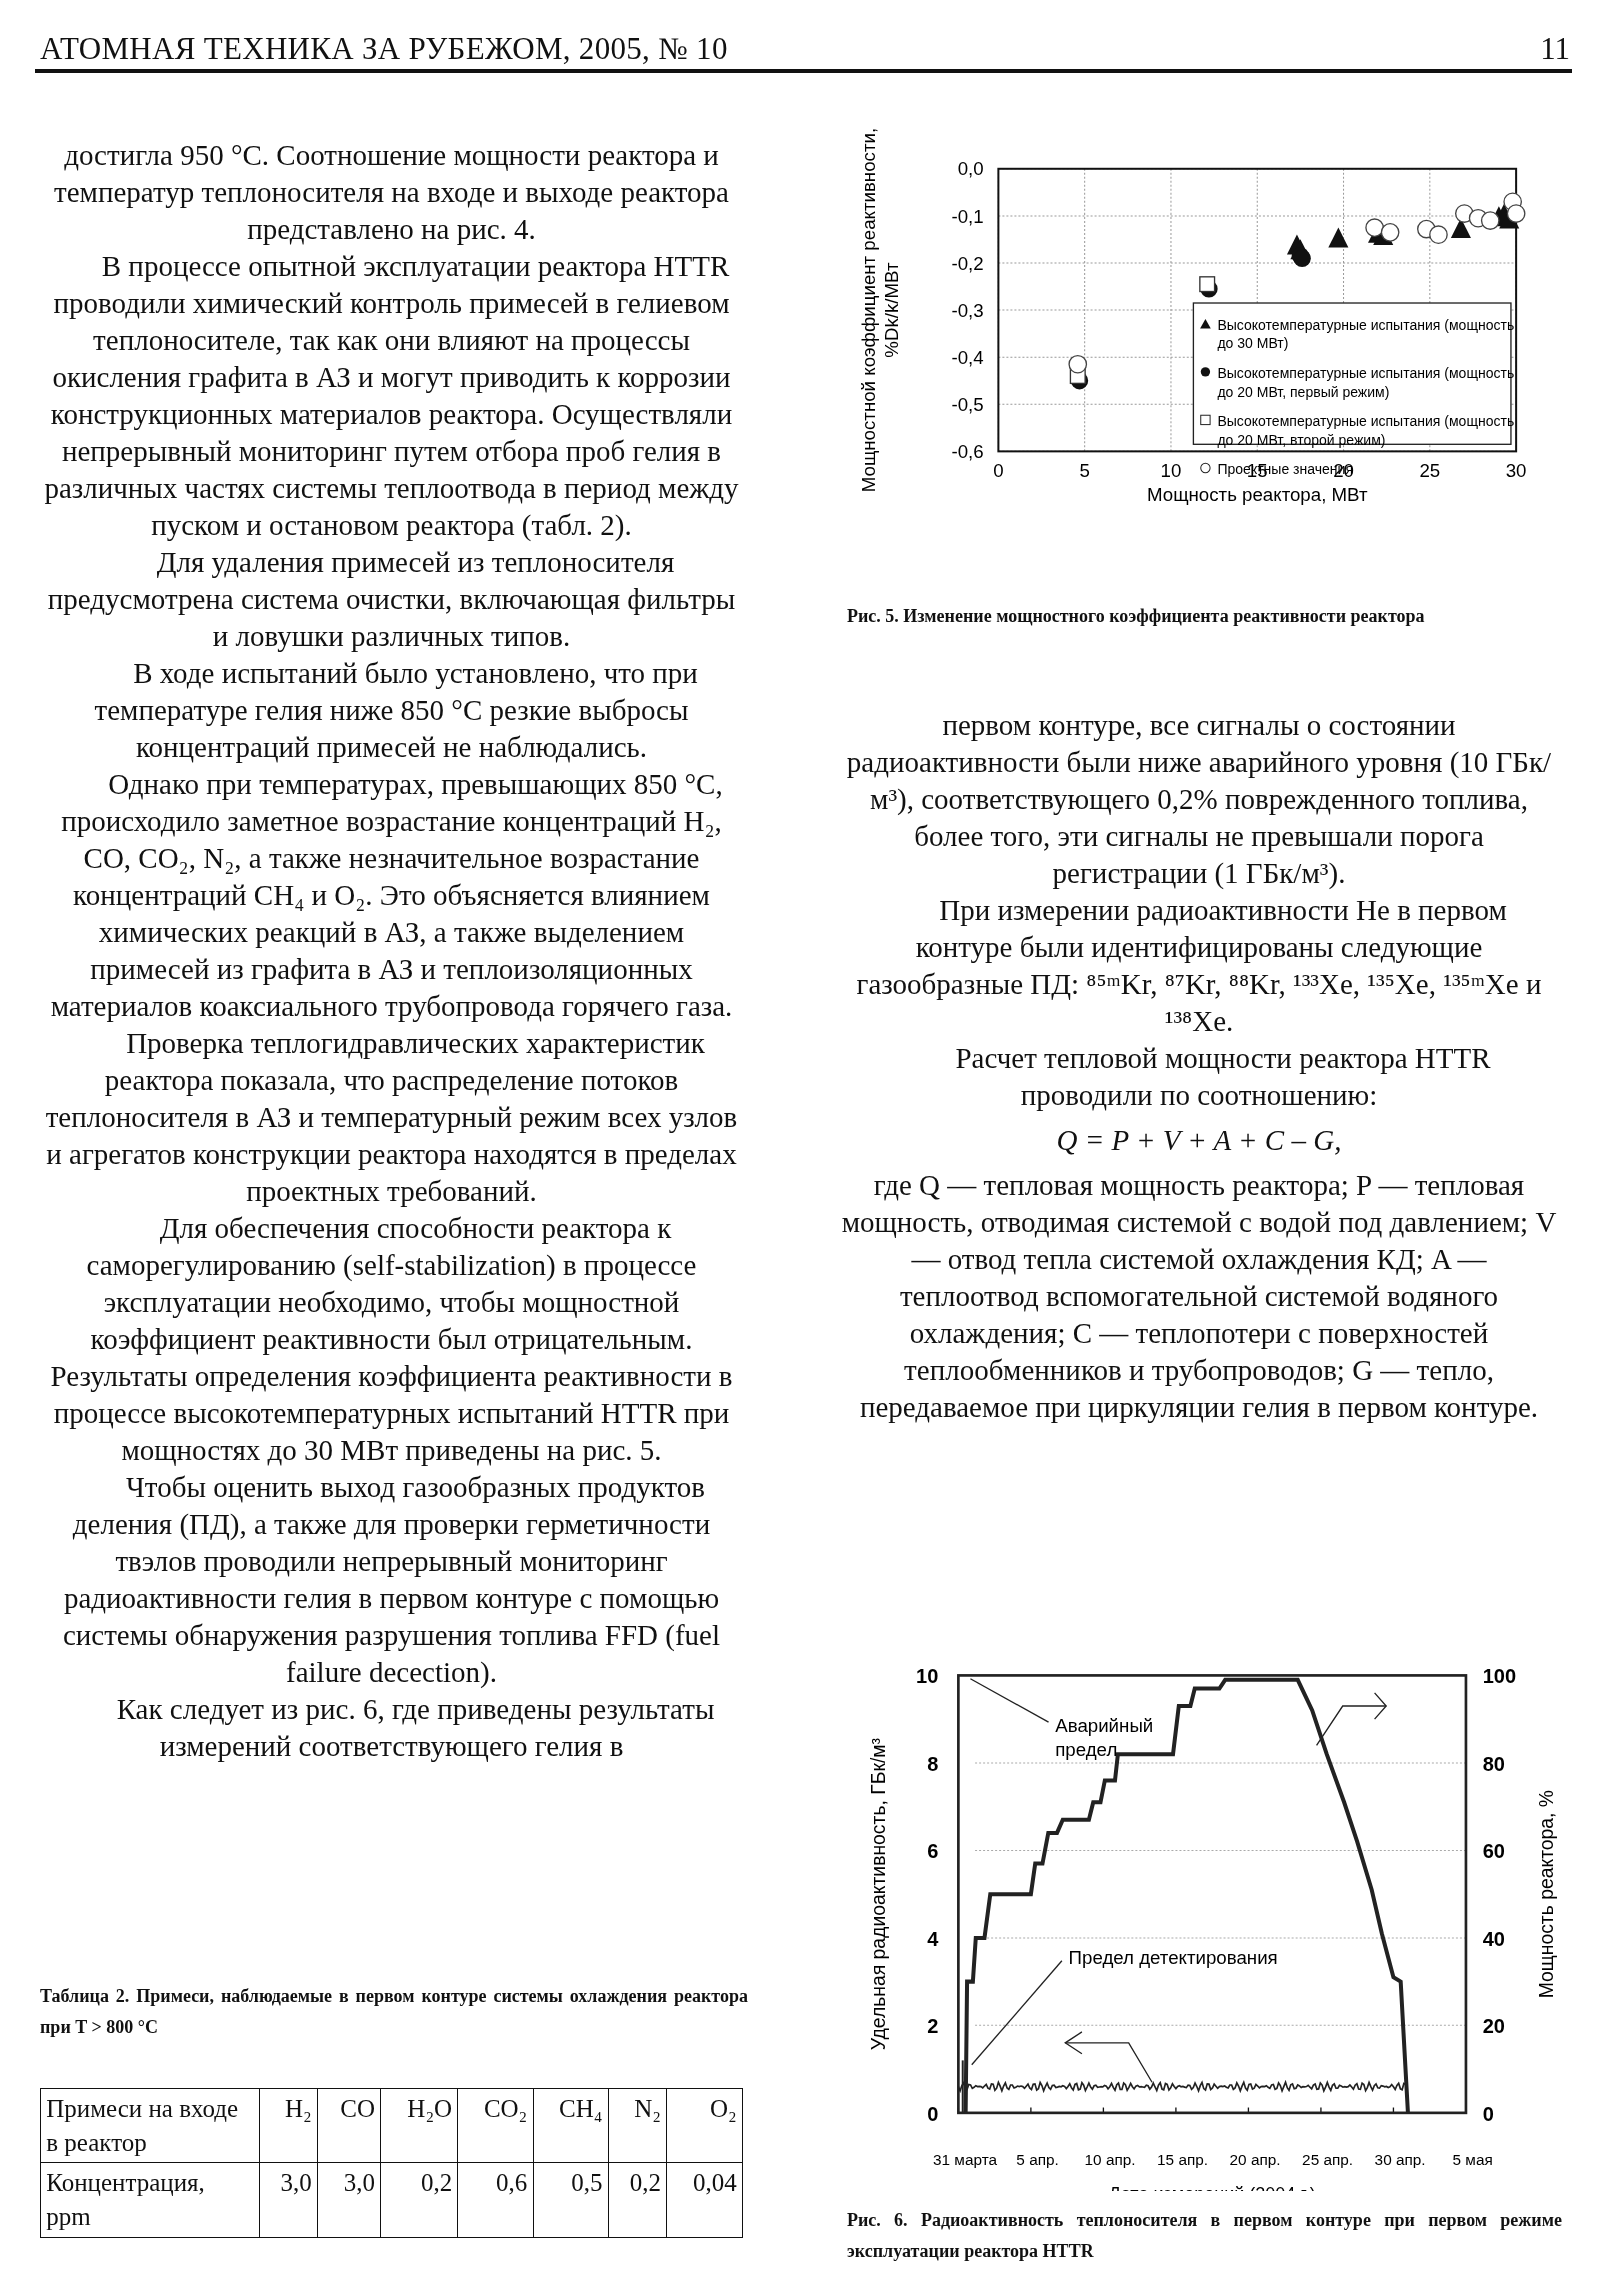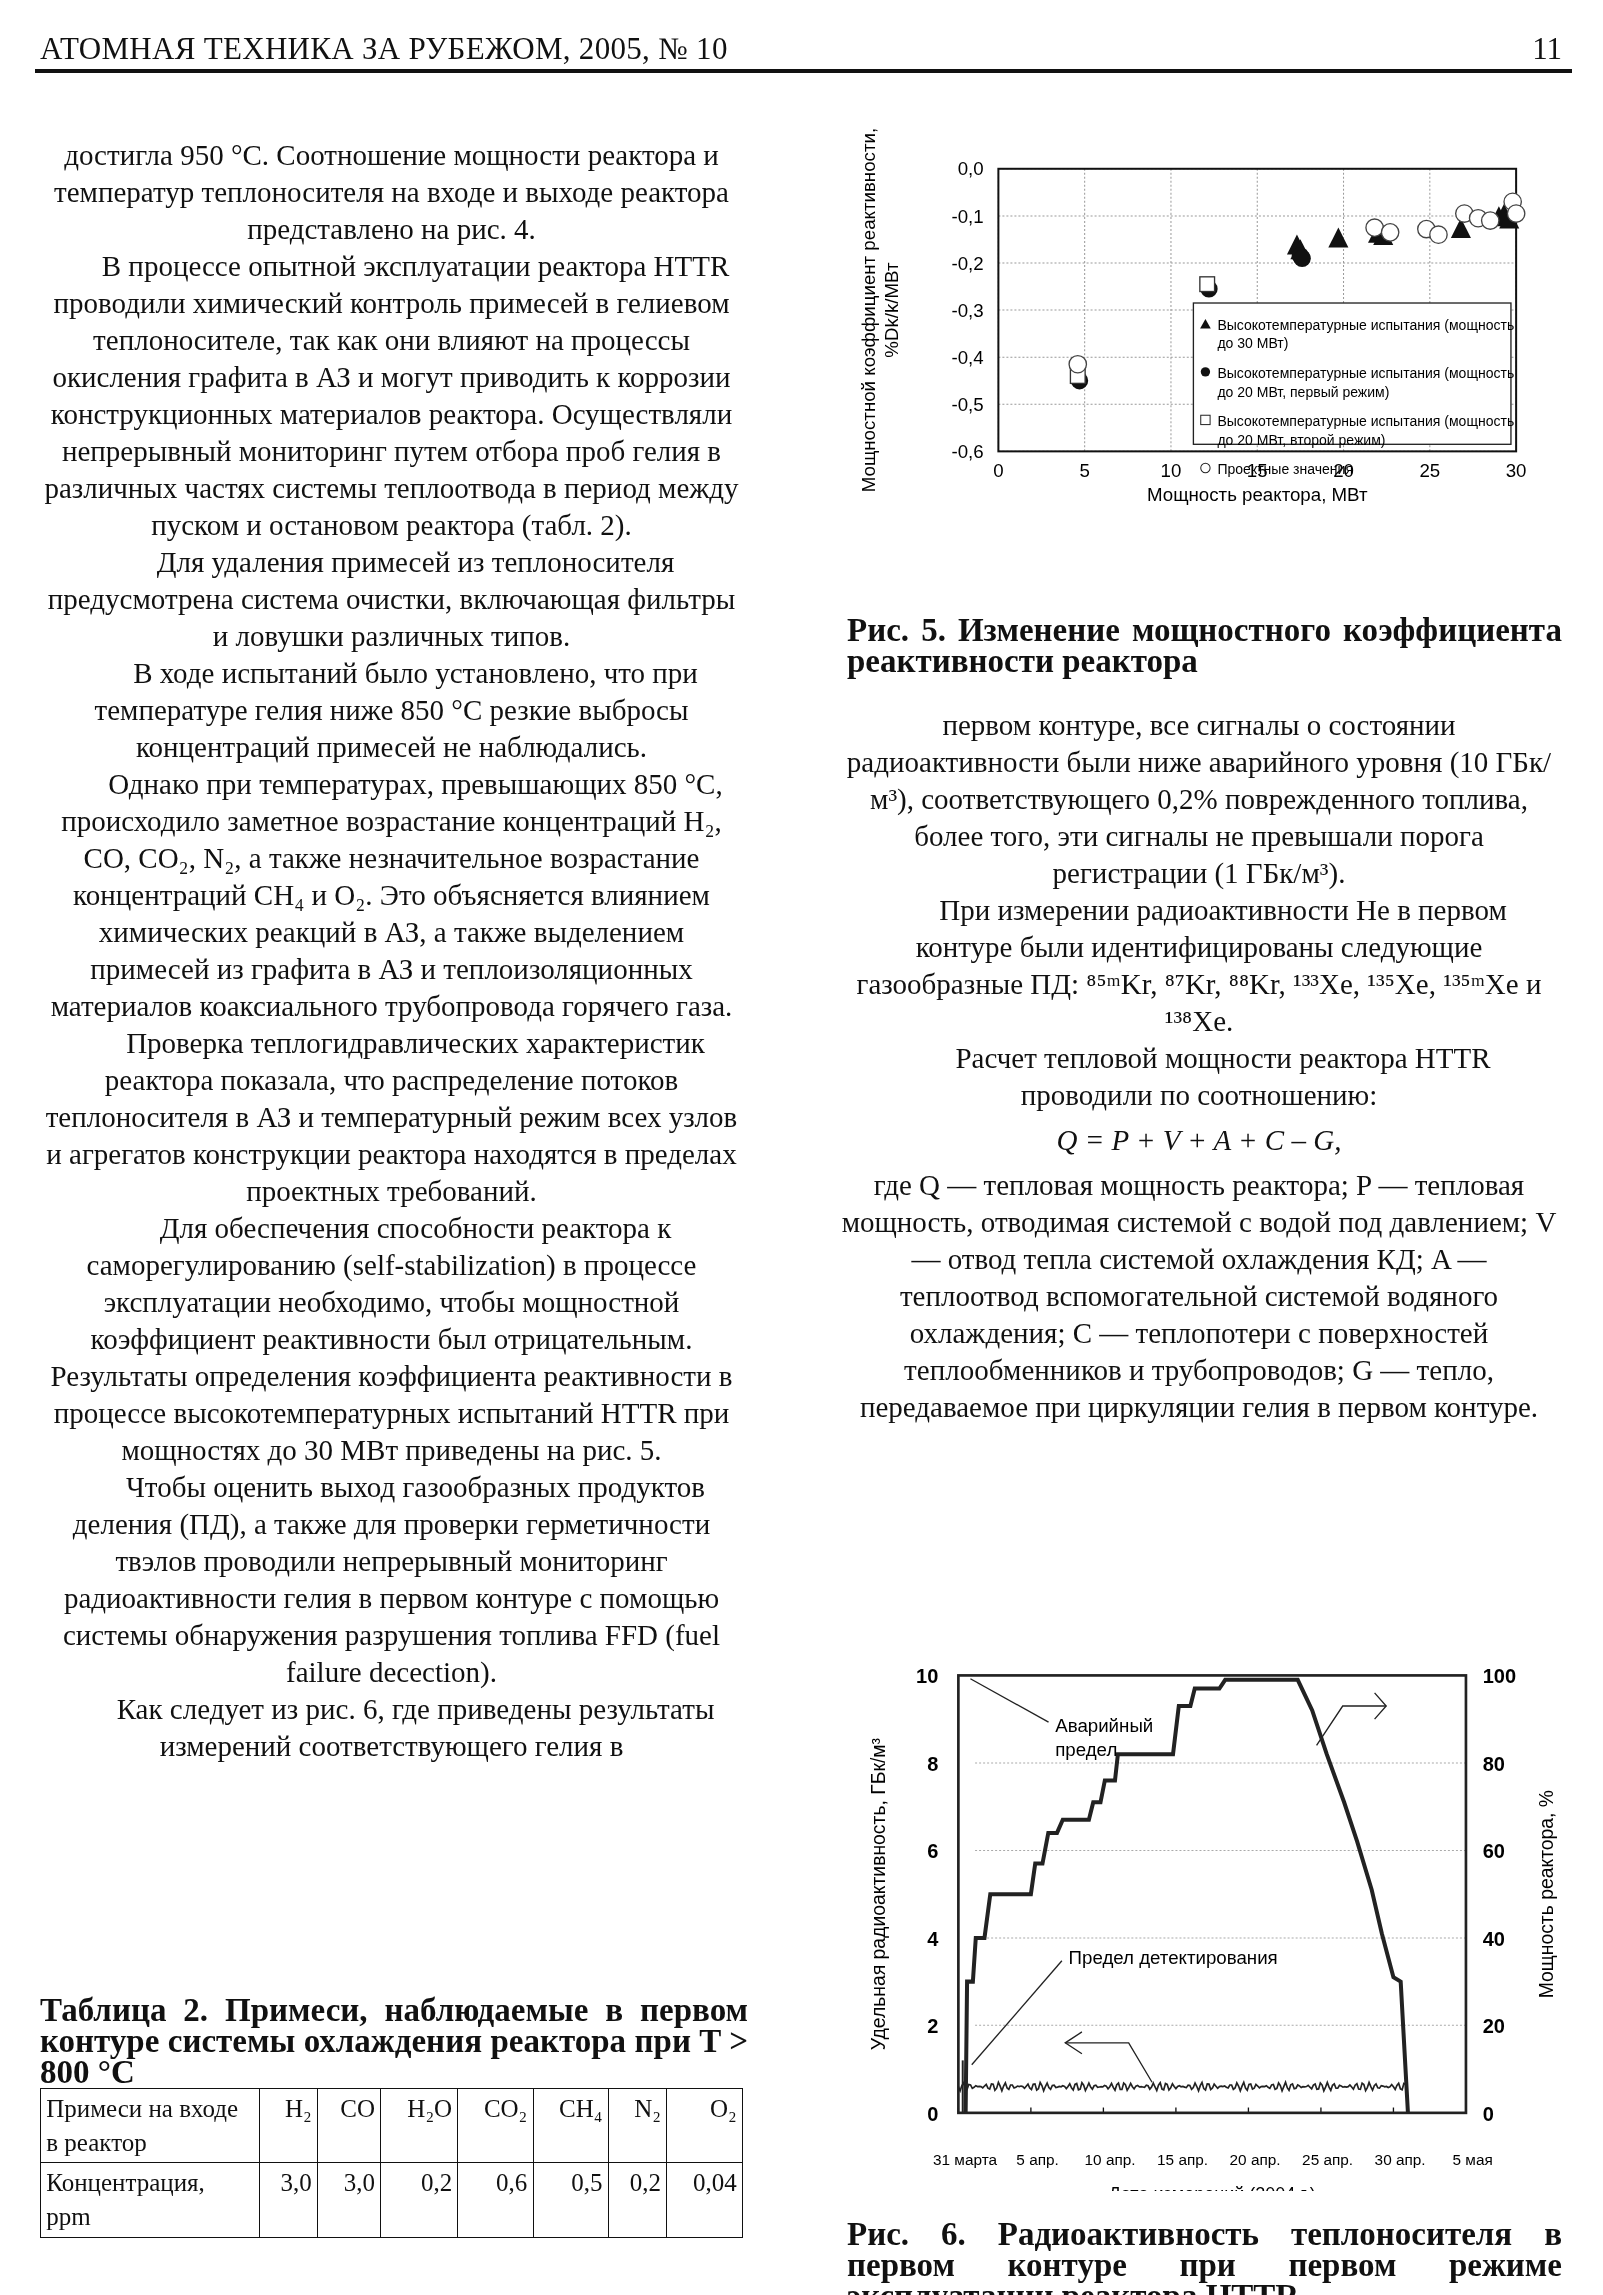--- a/index.html
+++ b/index.html
@@ -1,27 +1,27 @@
 <!DOCTYPE html>
 <html style="font-size:10.7px"><head>
 <meta charset="utf-8">
 <style>
   html,body{margin:0;padding:0;background:#fff;}
   body{width:1603px;height:2295px;position:relative;overflow:hidden;font-family:"Liberation Serif","DejaVu Serif",serif;color:#111;}
   .hdr{position:absolute;left:40px;top:27px;width:1530px;height:41px;font-size:31px;}
   .hdr .t{position:absolute;left:0;top:4px;letter-spacing:0.3px;}
-  .hdr .p{position:absolute;right:8px;top:4px;margin-left:32px;}
+  .hdr .p{position:absolute;right:0;top:4px;margin-left:32px;}
   .rule{position:absolute;left:35px;top:69px;width:1537px;height:4px;background:#111;}
   .col{position:absolute;font-size:29px;line-height:37px;text-align:justify;}
   .col p{margin:0;text-indent:0;text-align:center;}
   .col p.ind{text-indent:48px;}
   #left{left:40px;top:137px;width:703px;}
   #right{left:841px;top:707px;width:716px;}
   .formula{text-align:center;font-style:italic;}
-  .cap{font-weight:bold;font-size:33px;line-height:31px;text-align:justify;margin-top:14px;}
+  .cap{font-weight:bold;font-size:18px;line-height:31px;text-align:justify;}
   #cap5{position:absolute;left:847px;top:601px;width:715px;}
   #cap6{position:absolute;left:847px;top:2205px;width:715px;}
   #tabcap{position:absolute;left:40px;top:1981px;width:708px;}
   table.t2{position:absolute;left:40px;top:2088px;width:703px;border-collapse:collapse;font-size:25px;line-height:34px;}
   table.t2 td{border:1.3px solid #111;padding:2.7px 5.3px;vertical-align:top;text-align:right;}
   table.t2 td.rh{text-align:left;width:207px;}
   svg text{font-family:"Liberation Sans","DejaVu Sans",sans-serif;}
 </style>
 </head>
 <body>

